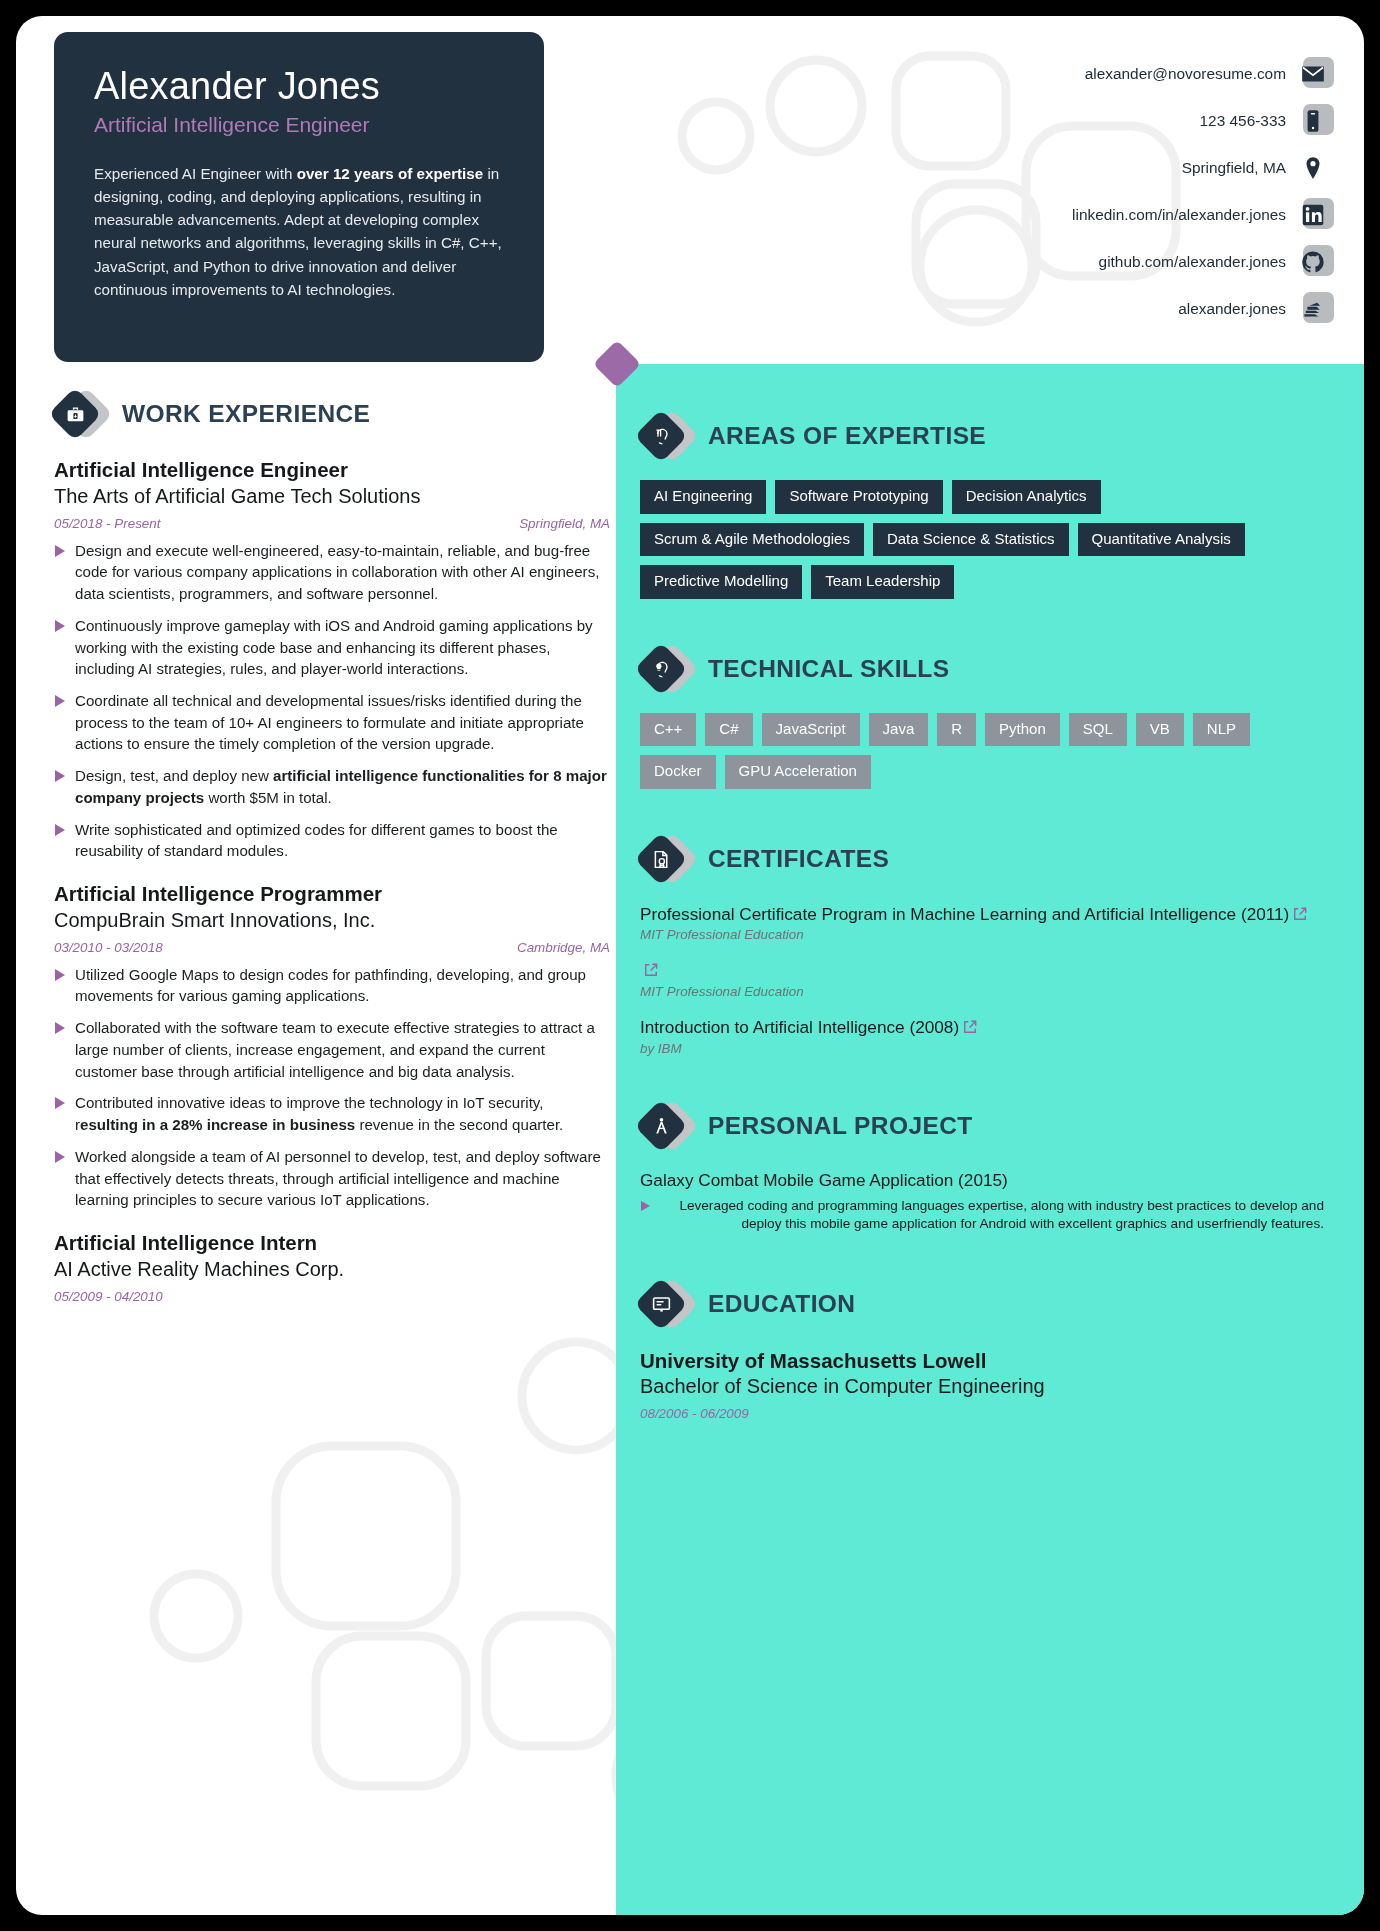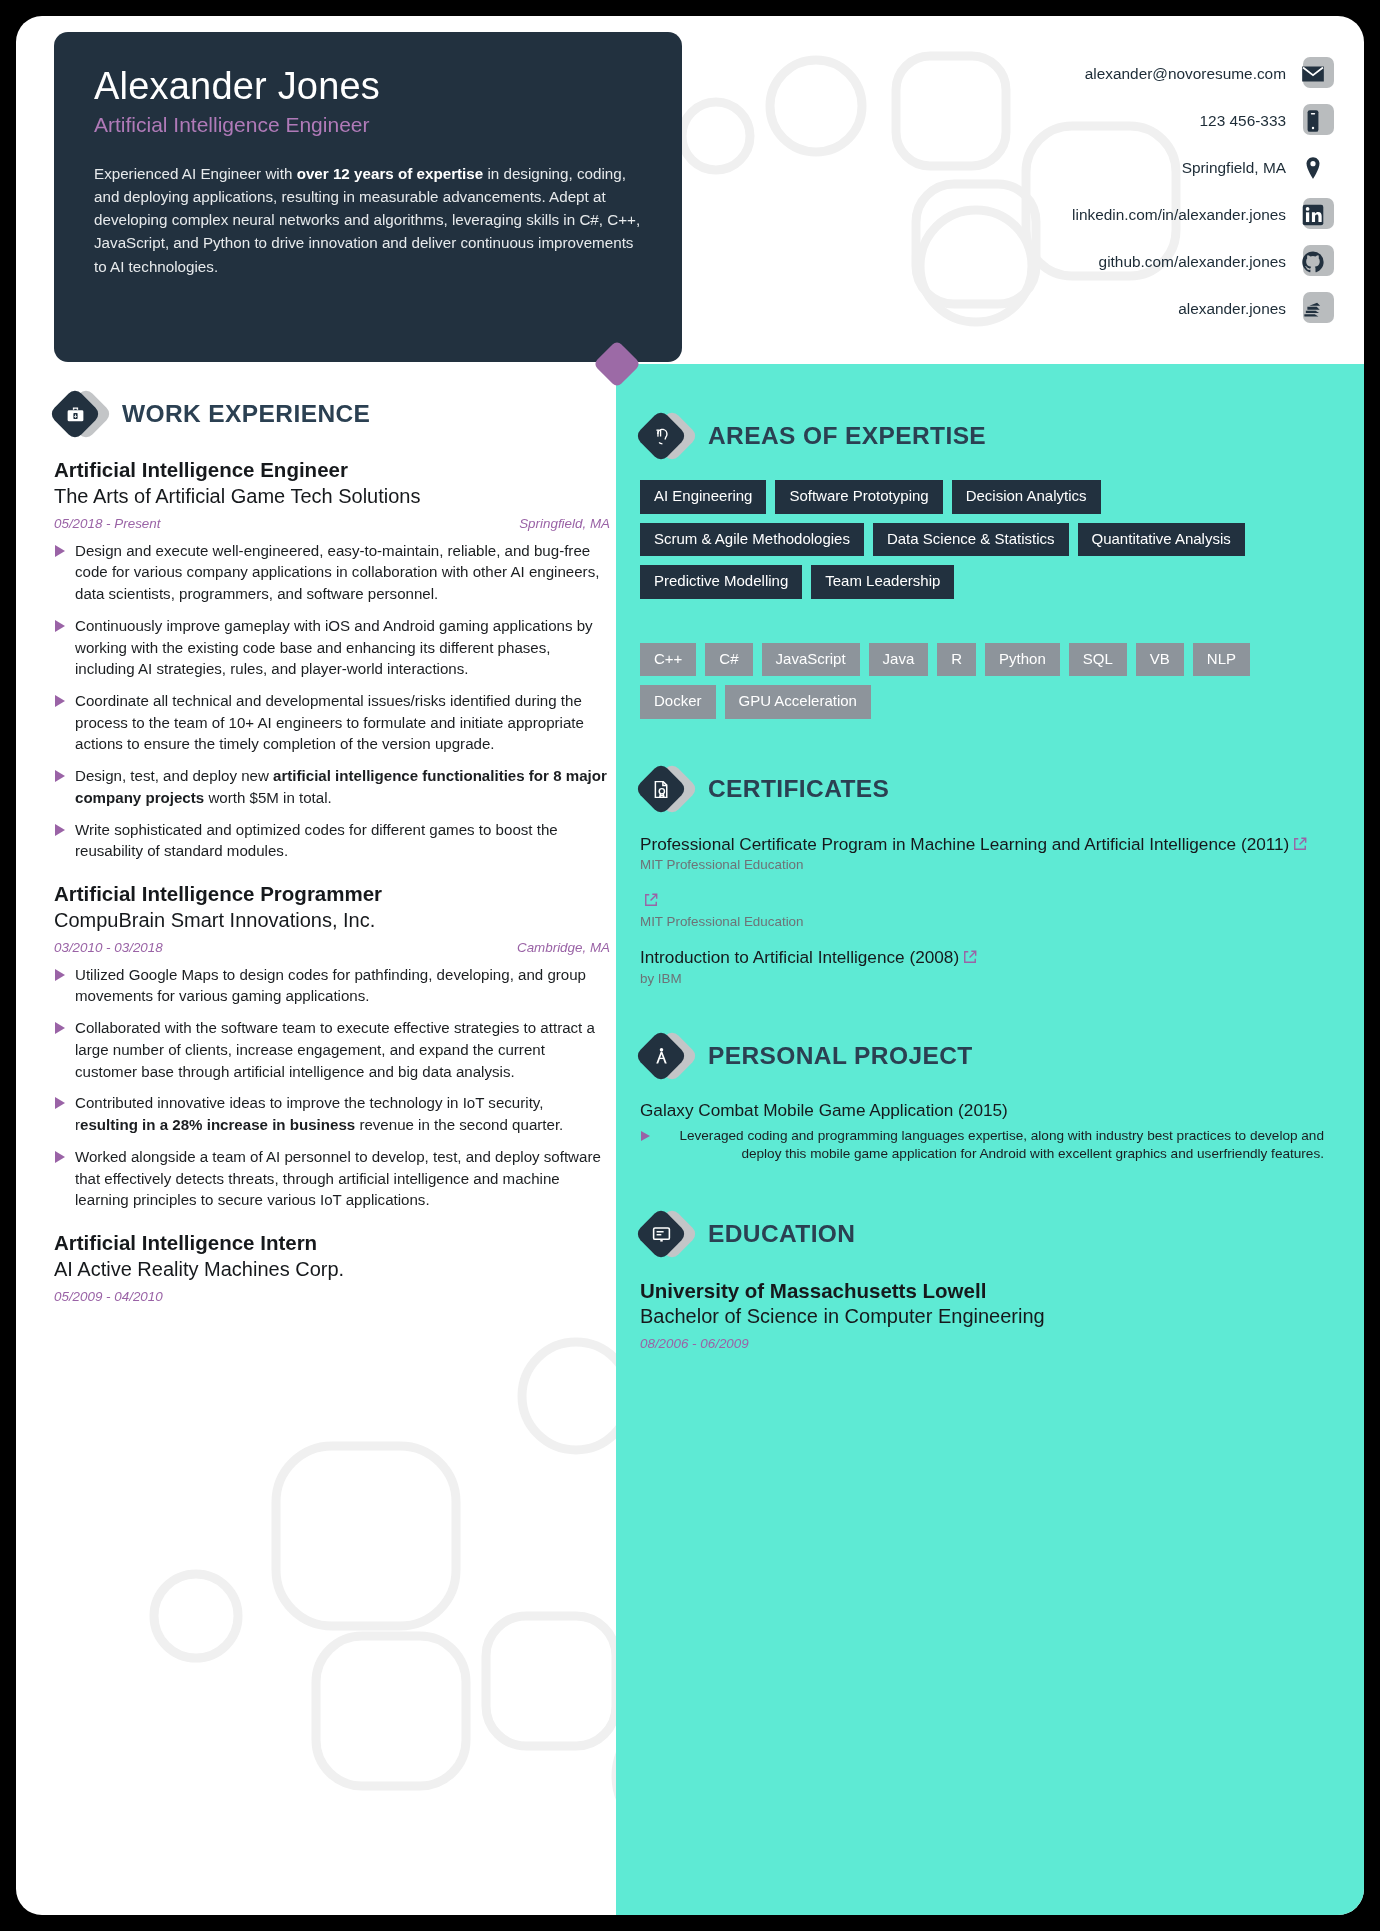--- a/index.html
+++ b/index.html
@@ -15,21 +15,21 @@
     background:#ffffff;
     border-radius:26px;
     overflow:hidden;
   }
   
   #bgpattern{position:absolute;inset:0;pointer-events:none;}
 
   
   #header-card{
     position:absolute;left:38px;top:16px;
-    width:628px;height:330px;
+    width:490px;height:330px;
     background:#22313f;
     border-radius:14px;
     padding:34px 40px 0 40px;
     box-sizing:border-box;
   }
   #name{
     color:#ffffff;font-size:38px;font-weight:400;
     letter-spacing:.2px;line-height:1.08;margin:0 0 6px 0;
   }
   #jobtitle{
@@ -136,21 +136,21 @@
     font-size:15px;padding:8px 14px 9px 14px;
     border-radius:0;line-height:1.1;white-space:nowrap;
   }
   .chip.gray{background:#8d949b;}
 
   .sec-block{margin-bottom:44px;}
 
   
   .cert{margin-bottom:17px;}
   .cert-name{font-size:17.2px;color:#16191c;line-height:1.32;}
-  .cert-sub{font-size:13.4px;color:#6d7377;margin-top:2px;}
+  .cert-sub{font-size:13.4px;font-style:italic;color:#6d7377;margin-top:2px;}
   .link-ico{display:inline-block;width:14px;height:14px;margin-left:4px;vertical-align:-1px;}
   .link-ico svg{width:14px;height:14px;stroke:#9a63a6;fill:none;stroke-width:1.6;}
 
   
   .proj-title{font-size:17.2px;color:#16191c;margin-bottom:6px;}
   ul.bullets.small li{font-size:13.6px;line-height:1.38;margin-bottom:6px;padding-left:19px;text-align:right;}
   ul.bullets.small li::before{
     border-left:9px solid #9a63a6;border-top:5.5px solid transparent;border-bottom:5.5px solid transparent;top:4px;
   }
 
@@ -344,20 +344,33 @@
         <span class="chip">Decision Analytics</span>
         <span class="chip">Scrum &amp; Agile Methodologies</span>
         <span class="chip">Data Science &amp; Statistics</span>
         <span class="chip">Quantitative Analysis</span>
         <span class="chip">Predictive Modelling</span>
         <span class="chip">Team Leadership</span>
       </div>
     </div>
 
     <div class="sec-block">
+      <div class="sec-head">
+        <span class="sec-ico">
+          <span class="shadow"></span>
+            <span class="plate"></span>
+          <svg viewBox="0 0 24 24">
+              <path d="M13 3c3.3 0 6 2.7 6 6 0 2-.9 3.2-1.5 4.3-.4.8-.5 1.4-.5 2.2h-1.6c0-1.2.3-2.1.8-3 .6-1.1 1.2-2 1.2-3.5a4.4 4.4 0 00-8.8 0H7c0-3.3 2.7-6 6-6z" fill="#fff"></path>
+              <path d="M9 5.2a3 3 0 013 3c0 1.1-.6 1.7-1 2.2v1.1H7v-1.1c-.4-.5-1-1.1-1-2.2a3 3 0 013-3z" fill="#fff"></path>
+              <rect x="7.4" y="12.3" width="3.2" height="1" fill="#fff"></rect>
+              <path d="M10 18.2c.6.7 1.7 1.2 3 1.2v1.6c-1.8 0-3.4-.7-4.3-1.9z" fill="#fff"></path>
+            </svg>
+        </span>
+        <span class="sec-title">TECHNICAL SKILLS</span>
+      </div>
       <div class="chips">
         <span class="chip gray">C++</span>
         <span class="chip gray">C#</span>
         <span class="chip gray">JavaScript</span>
         <span class="chip gray">Java</span>
         <span class="chip gray">R</span>
         <span class="chip gray">Python</span>
         <span class="chip gray">SQL</span>
         <span class="chip gray">VB</span>
         <span class="chip gray">NLP</span>

